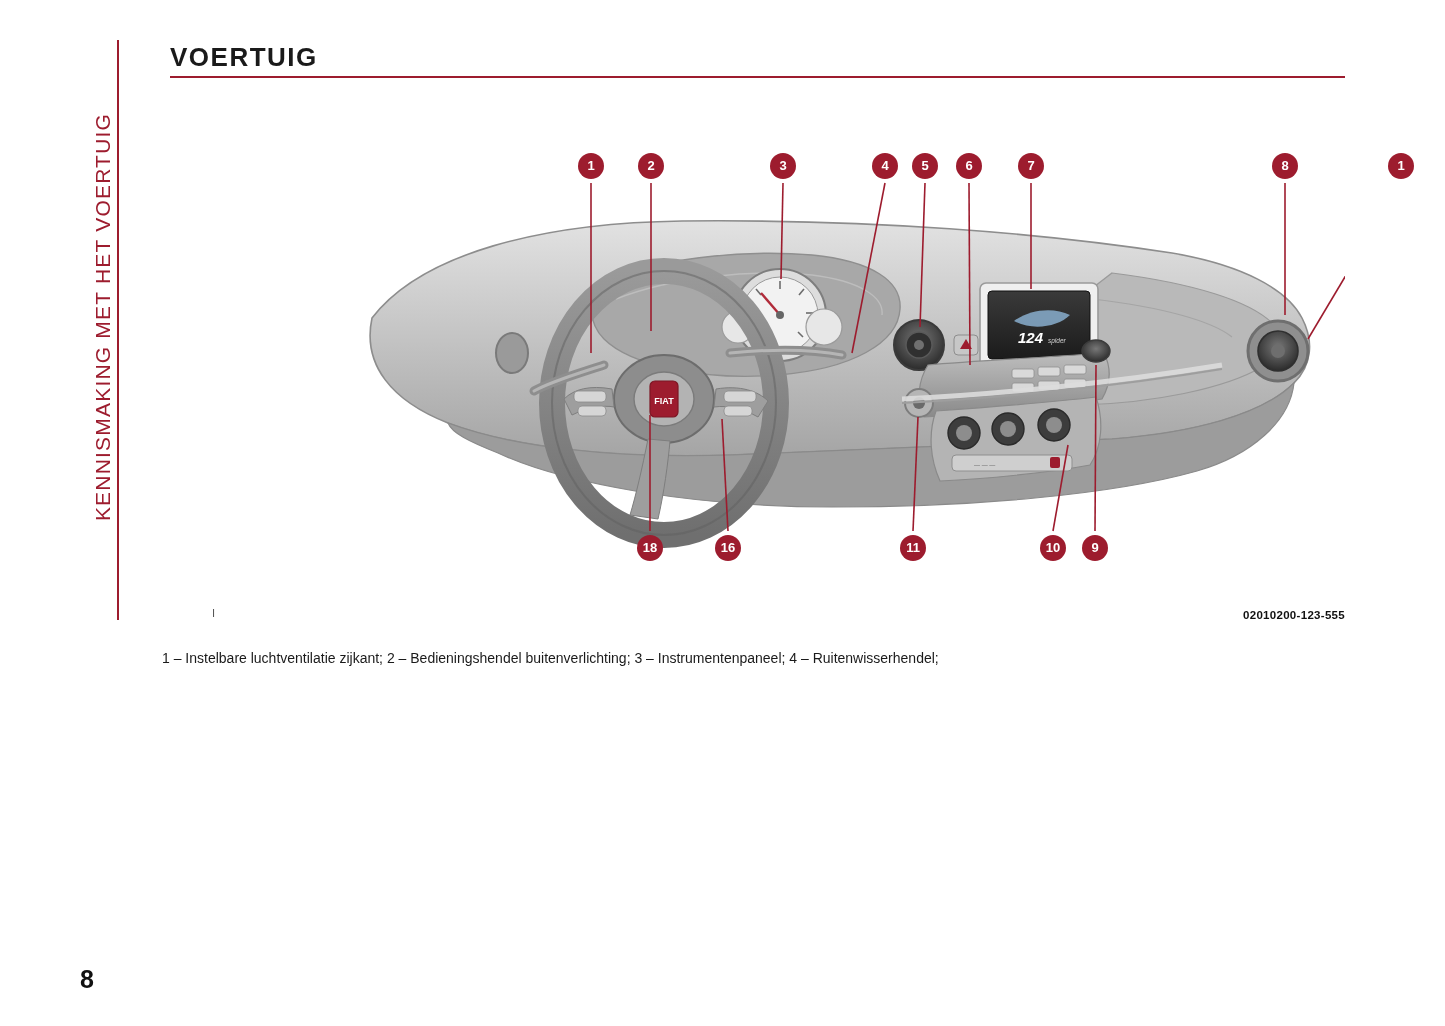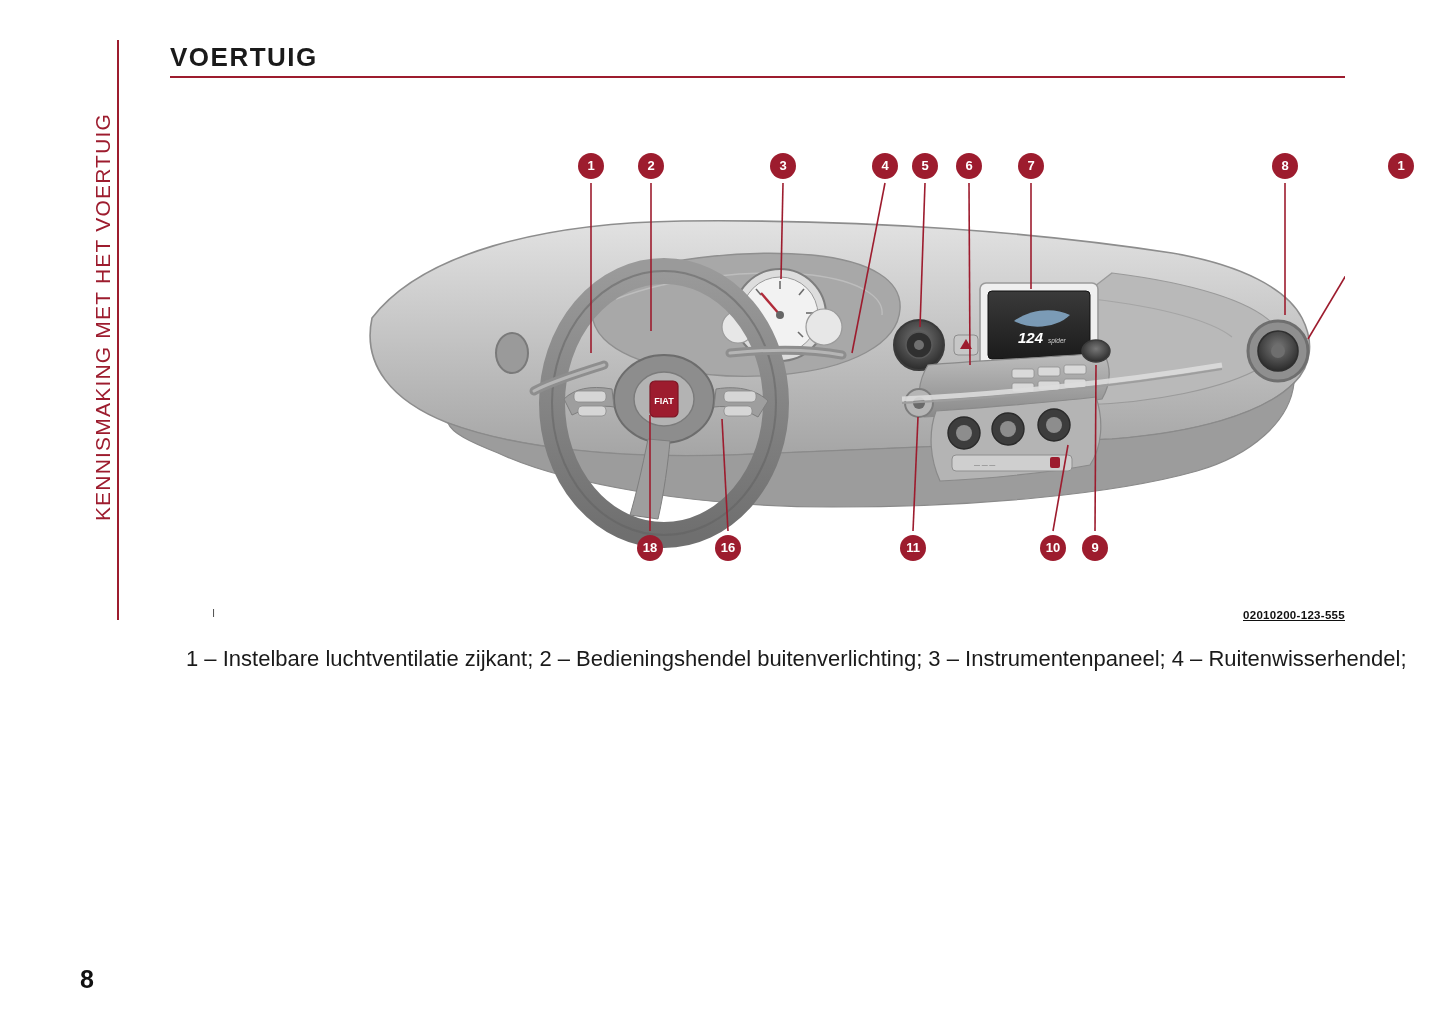--- a/index.html
+++ b/index.html
@@ -75,21 +75,20 @@
     background: #ffffff;
   }
   .figure-caption-code {
     position: absolute;
     right: 0;
     bottom: -8px;
     font-size: 11.5px;
     font-weight: bold;
     letter-spacing: 0.3px;
     color: #111;
-    text-decoration: underline;
   }
   .figure-tick {
     position: absolute;
     left: 0px;
     bottom: -6px;
     font-size: 11px;
     color: #555;
   }
 
   .dash-svg {
@@ -112,24 +111,23 @@
     text-align: center;
     box-sizing: border-box;
   }
 
   
   .legend {
     position: absolute;
     left: 162px;
     top: 645px;
     width: 1200px;
-    font-size: 22px;
+    font-size: 14px;
     line-height: 27px;
     color: #1a1a1a;
-    margin-left: 24px;
   }
   .legend div { white-space: nowrap; }
 
   
   .folio {
     position: absolute;
     left: 80px;
     top: 965px;
     font-size: 25px;
     font-weight: bold;

